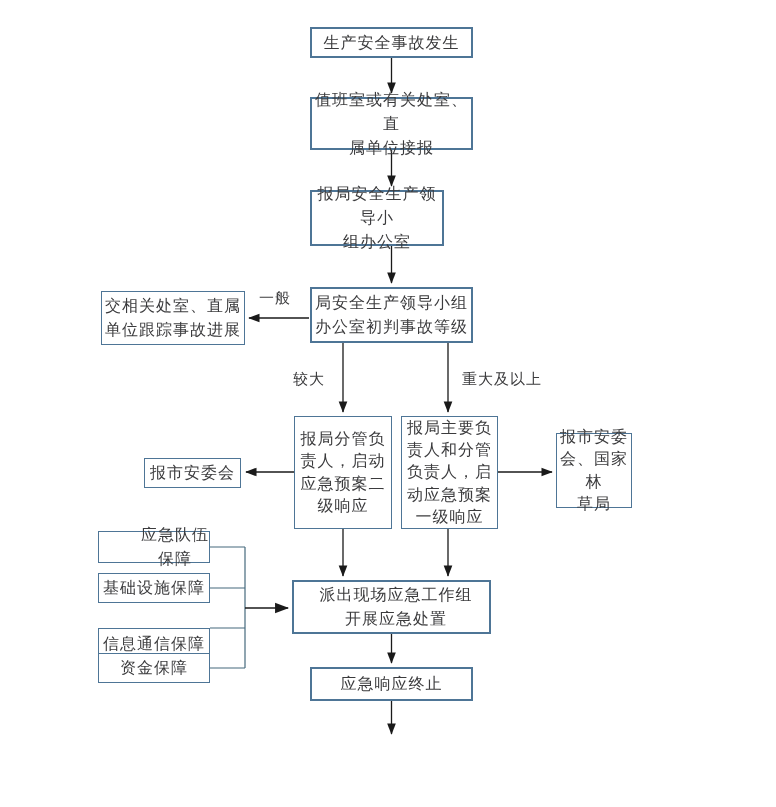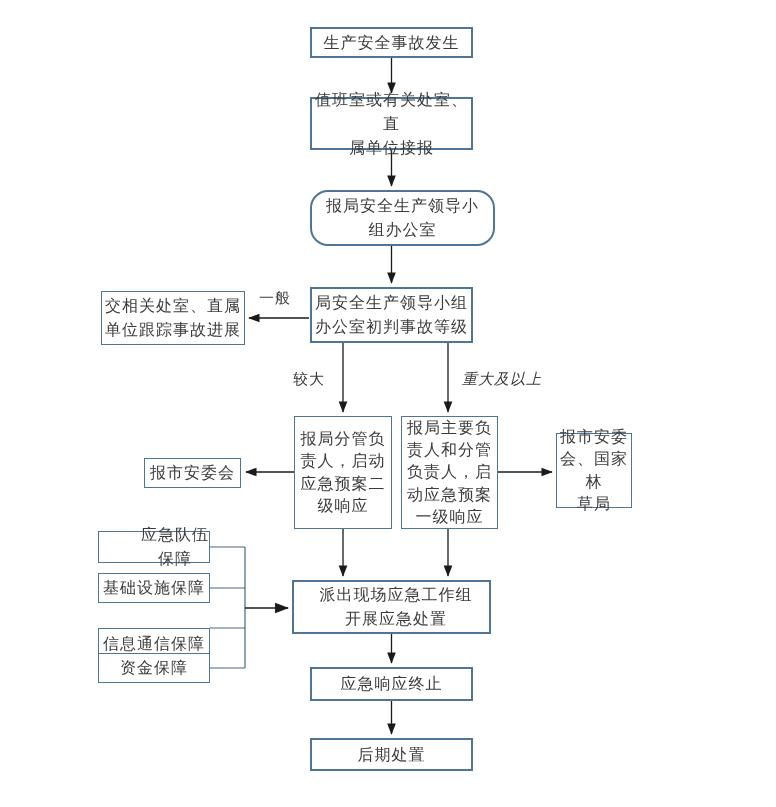--- a/index.html
+++ b/index.html
@@ -83,21 +83,21 @@
 
     <line x1="391.5" y1="634" x2="391.5" y2="663" stroke="#1a1a1a" stroke-width="1.3" marker-end="url(#ah)"></line>
     <line x1="391.5" y1="701" x2="391.5" y2="734" stroke="#1a1a1a" stroke-width="1.3" marker-end="url(#ah)"></line>
   </svg>
 
   <div class="node thick" style="left:310px;top:27px;width:163px;height:31px;">生产安全事故发生</div>
 
   <div class="node thick" style="left:310px;top:97px;width:163px;height:53px;">值班室或有关处室、直
 属单位接报</div>
 
-  <div class="node thick" style="left:310px;top:190px;width:185px;height:56px;border-radius:18px;">报局安全生产领导小
+  <div class="node thick" style="left:310px;top:190px;width:134px;height:56px;">报局安全生产领导小
 组办公室</div>
 
   <div class="node thick" style="left:310px;top:287px;width:163px;height:56px;">局安全生产领导小组
 办公室初判事故等级</div>
 
   <div class="node" style="left:101px;top:291px;width:144px;height:54px;">交相关处室、直属
 单位跟踪事故进展</div>
 
   <div class="node tight" style="left:294px;top:416px;width:98px;height:113px;">报局分管负
 责人，启动
@@ -122,21 +122,20 @@
 
   <div class="node" style="left:98px;top:613px;width:112px;height:31px;margin-top:15px;">信息通信保障</div>
 
   <div class="node" style="left:98px;top:653px;width:112px;height:30px;">资金保障</div>
 
   <div class="node thick" style="left:292px;top:580px;width:199px;height:54px;padding-left:9px;">派出现场应急工作组
 开展应急处置</div>
 
   <div class="node thick" style="left:310px;top:667px;width:163px;height:34px;">应急响应终止</div>
 
-  <div class="node thick" style="left:310px;top:738px;width:163px;height:33px;">后期处置</div>
 
   <div class="edge-label" style="left:259px;top:289px;">一般</div>
 
   <div class="edge-label" style="left:293px;top:370px;">较大</div>
 
-  <div class="edge-label" style="left:462px;top:370px;font-style:italic;">重大及以上</div>
+  <div class="edge-label" style="left:462px;top:370px;">重大及以上</div>
 
 </div>
 
 </body></html>

